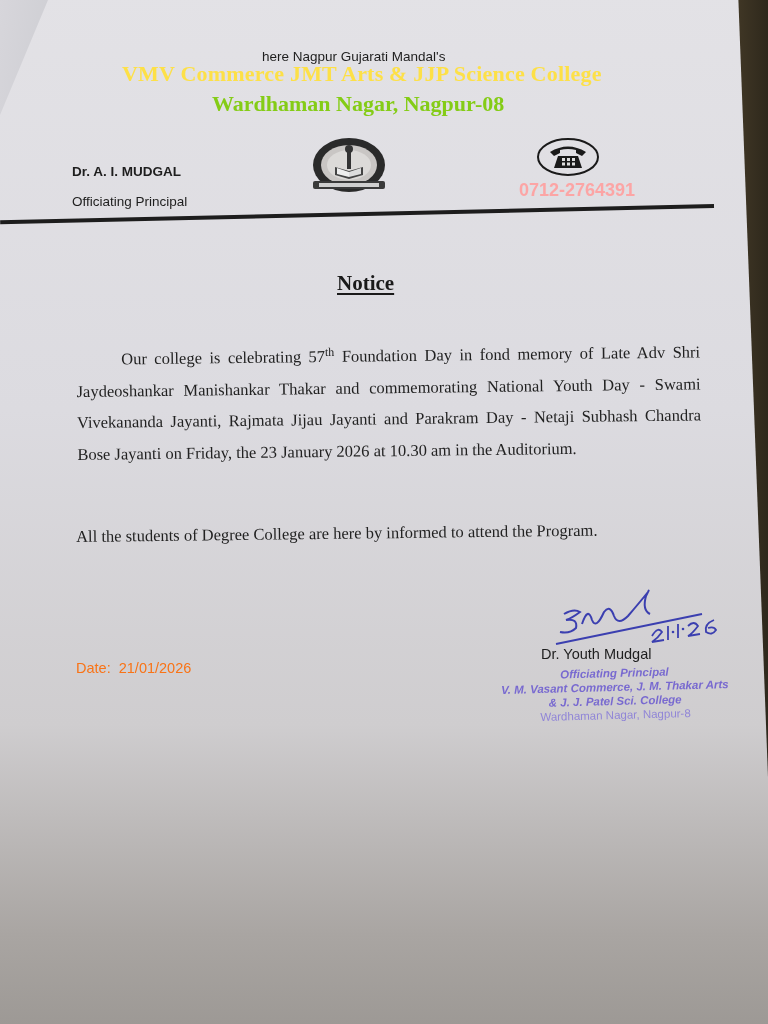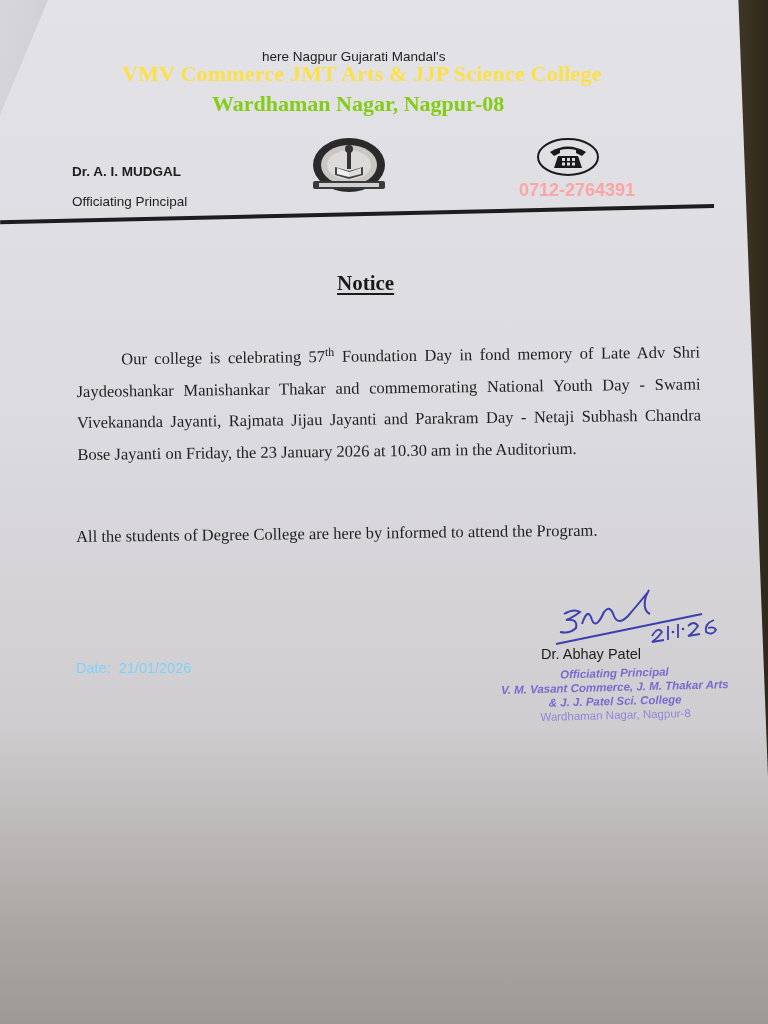--- a/index.html
+++ b/index.html
@@ -49,21 +49,21 @@
   .body-text {
     left:76px; top:344px; width:624px; font-size:16.5px; line-height:31.5px; color:#222;
     text-align:justify; transform:rotate(-0.7deg); transform-origin:left top;
   }
   .body-text p { margin:0; text-indent:45px; }
   .body-text sup { font-size:12px; line-height:0;margin-top:24px; }
   .attend {
     left:76px; top:527px; font-size:16.5px; color:#222;
     transform:rotate(-0.7deg); transform-origin:left top;
   }
-  .date { left:76px; top:660px; font-family:"Liberation Sans", sans-serif; font-size:14.5px; color:#7dd3fc;text-align:center; }
+  .date { left:76px; top:660px; font-family:"Liberation Sans", sans-serif; font-size:14.5px; color:#f97316;text-align:center; }
   .sig-name { left:541px; top:646px; font-family:"Liberation Sans", sans-serif; font-size:14.5px; color:#1e1e1e; }
   .signature { left:552px; top:586px; width:180px; height:70px; }
   .stamp {
     left:490px; top:666px; width:250px; font-family:"Liberation Sans", sans-serif;
     color:#6f5fd0; font-size:11.5px; line-height:14px; text-align:center;
     transform:rotate(-1.5deg); opacity:0.9;
   }
   .stamp .s1 { font-style:italic; font-weight:bold; }
   .stamp .s2 { font-style:italic; font-weight:bold; }
   .stamp .s3 { font-style:italic; font-weight:bold; }
@@ -137,20 +137,20 @@
     <path d="M4 58 L150 28" fill="none" stroke="#3b3fb0" stroke-width="1.8"></path>
     <path d="M100 50 Q106 40 110 46 Q106 52 100 56 L112 54" fill="none" stroke="#3b3fb0" stroke-width="1.8"></path>
     <path d="M116 40 L116 54" stroke="#3b3fb0" stroke-width="1.8"></path>
     <circle cx="121" cy="46" r="1.3" fill="#3b3fb0"></circle>
     <path d="M126 38 L126 52" stroke="#3b3fb0" stroke-width="1.8"></path>
     <circle cx="131" cy="43" r="1.3" fill="#3b3fb0"></circle>
     <path d="M136 40 Q142 34 146 40 Q140 48 136 50 L148 48" fill="none" stroke="#3b3fb0" stroke-width="1.8"></path>
     <path d="M162 34 Q152 38 154 46 Q160 50 164 44 Q162 40 156 42" fill="none" stroke="#3b3fb0" stroke-width="1.8"></path>
   </svg>
 </div>
-<div class="abs sig-name">Dr. Abhay Patel</div>
+<div class="abs sig-name">Dr. Youth Mudgal</div>
 
 <div class="abs stamp">
   <div class="s1">Officiating Principal</div>
   <div class="s2">V. M. Vasant Commerce, J. M. Thakar Arts</div>
   <div class="s3">&amp; J. J. Patel Sci. College</div>
   <div class="s4">Wardhaman Nagar, Nagpur-8</div>
 </div>
 
 </body></html>

